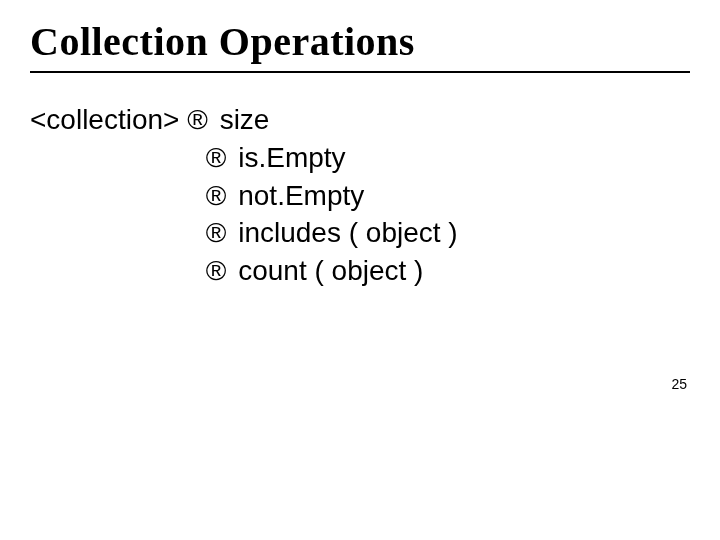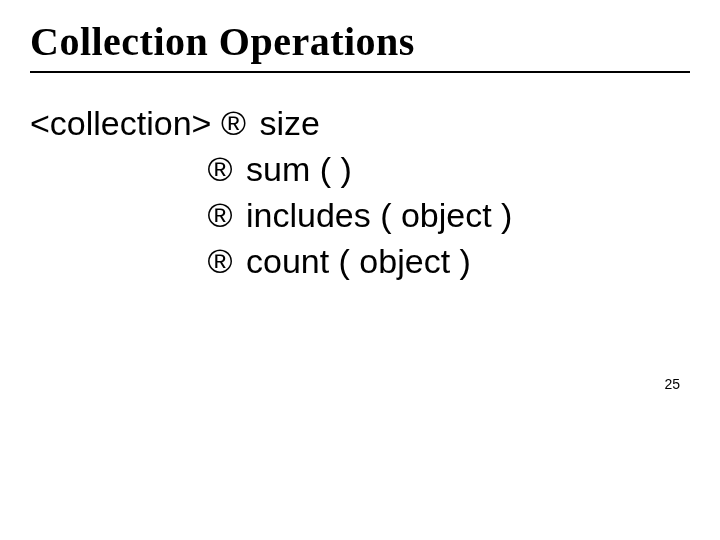--- a/index.html
+++ b/index.html
@@ -26,40 +26,40 @@
     letter-spacing: 0.5px;
   }
   .rule {
     border: none;
     border-top: 2px solid #000;
     margin: 0 0 28px 0;
     width: 100%;
   }
   .content {
     font-family: Arial, Helvetica, sans-serif;
-    font-size: 34px;
+    font-size: 28px;
     line-height: 1.35;
   }
   .row {
     white-space: nowrap;
   }
   .lead {
     display: inline-block;
   }
   .indent {
     display: inline-block;
     width: 168px; 
   }
   .arrow {
     display: inline-block;
     padding: 0 4px 0 0;
   }
   .pagenum {
     position: absolute;
-    right: 40px;
+    right: 33px;
     bottom: 14px;
     font-family: Arial, Helvetica, sans-serif;
     font-size: 14px;
   }
 </style>
 </head>
 <body>
 
 <div class="slide">
 
@@ -67,27 +67,32 @@
   <hr class="rule">
 
   <div class="content">
 
     <div class="row">
       <span class="lead">&lt;collection&gt;</span>
       <span class="arrow">®</span>
       <span>size</span>
     </div>
 
-
+    <div class="row">
+      <span class="indent"></span>
+      <span class="arrow">®</span>
+      <span>is.Empty</span>
+    </div>
 
     <div class="row">
       <span class="indent"></span>
       <span class="arrow">®</span>
-      <span>sum ( )</span>
+      <span>not.Empty</span>
     </div>
+
 
     <div class="row">
       <span class="indent"></span>
       <span class="arrow">®</span>
       <span>includes ( object )</span>
     </div>
 
     <div class="row">
       <span class="indent"></span>
       <span class="arrow">®</span>

